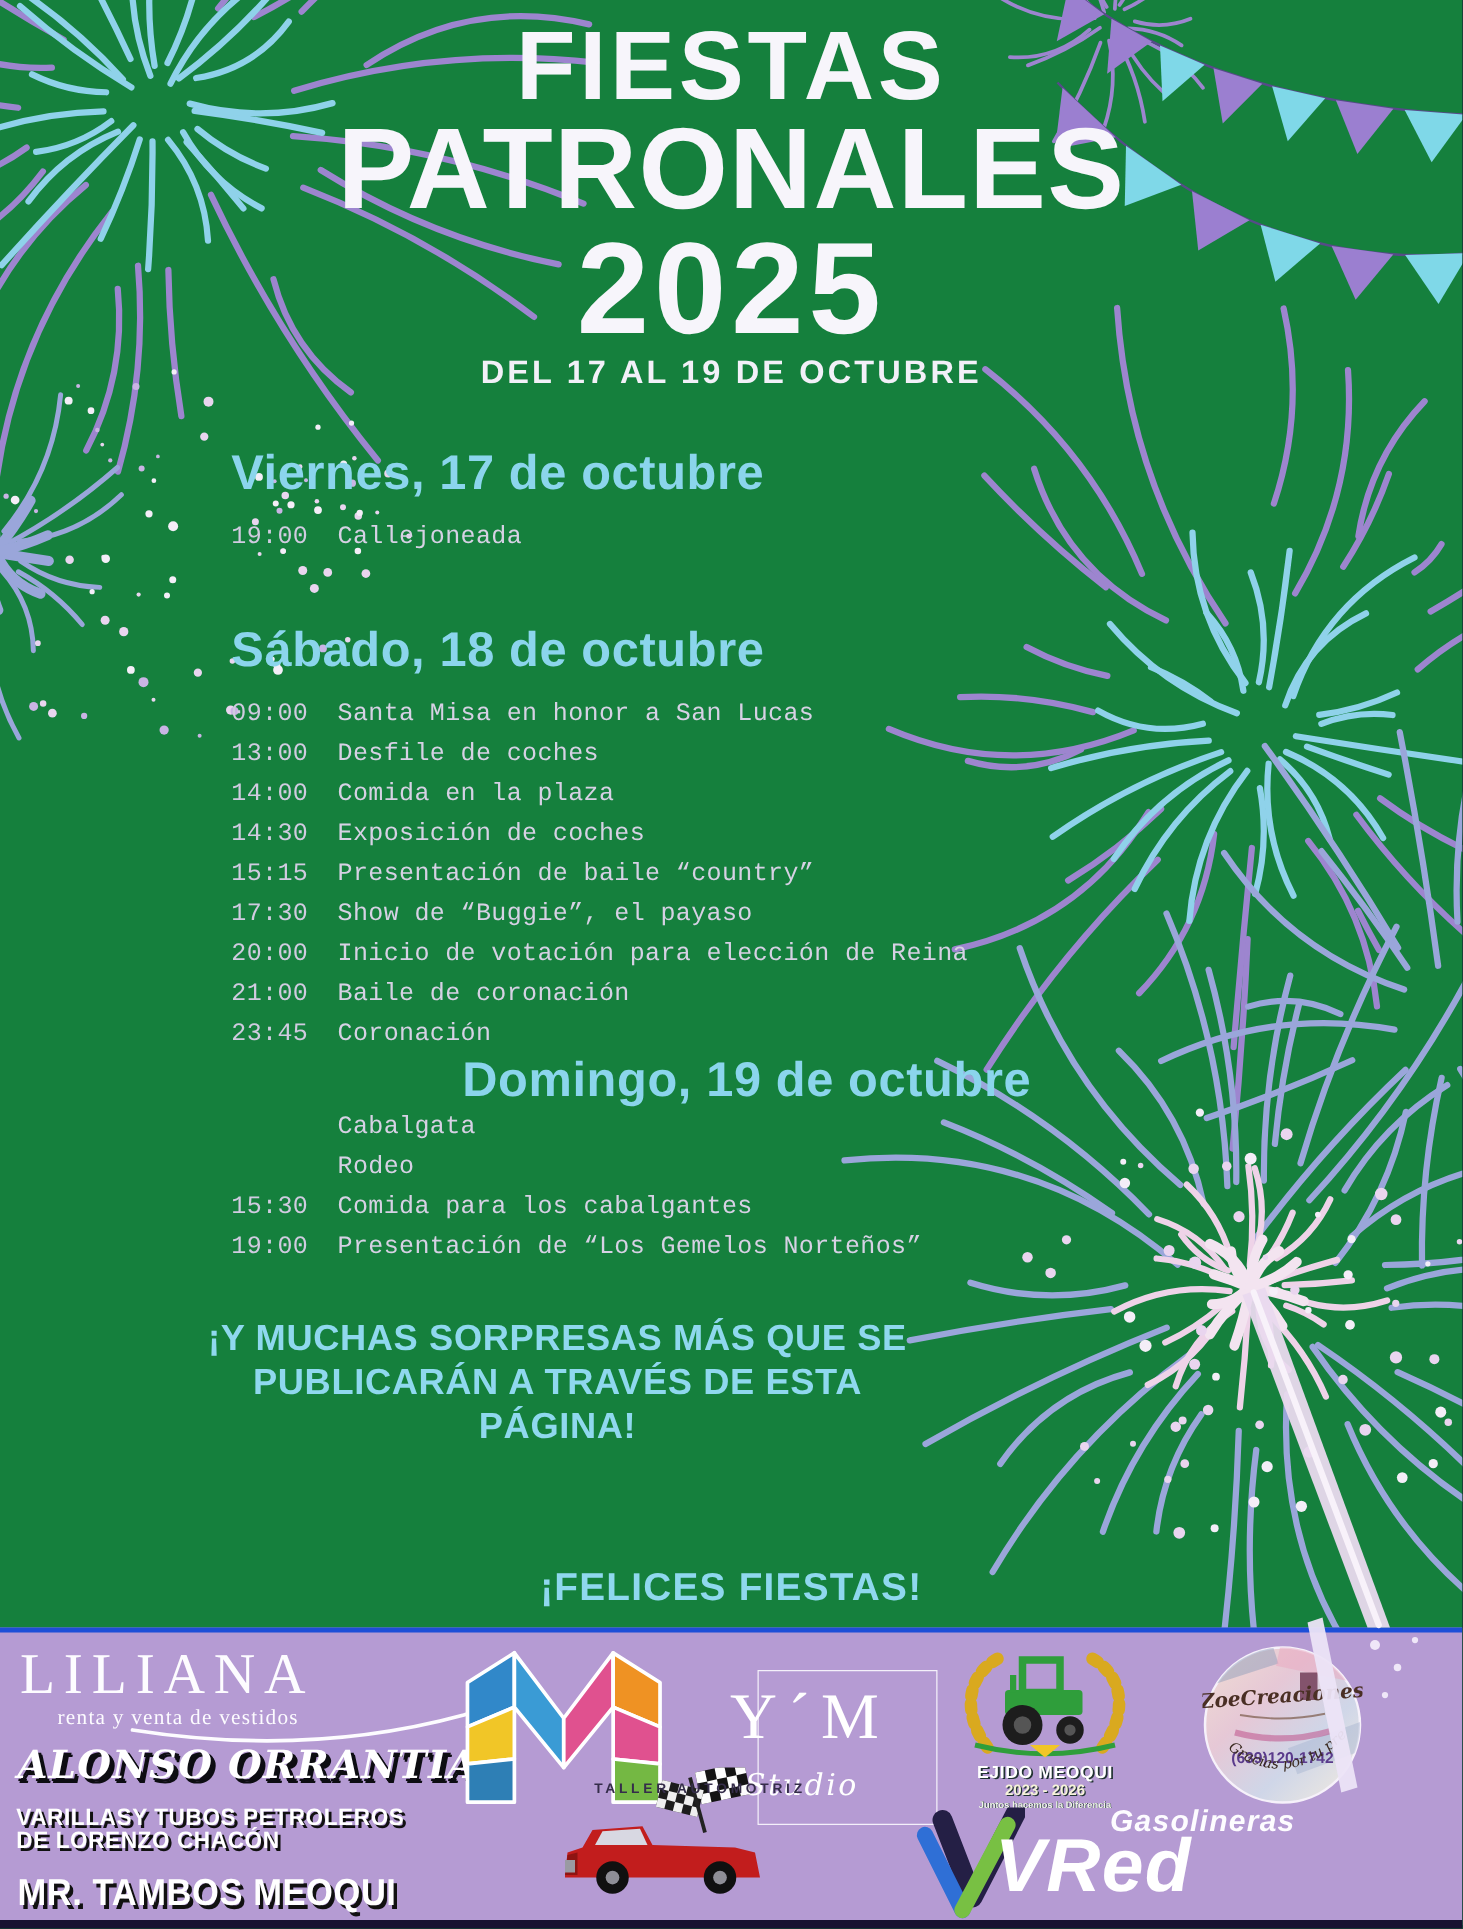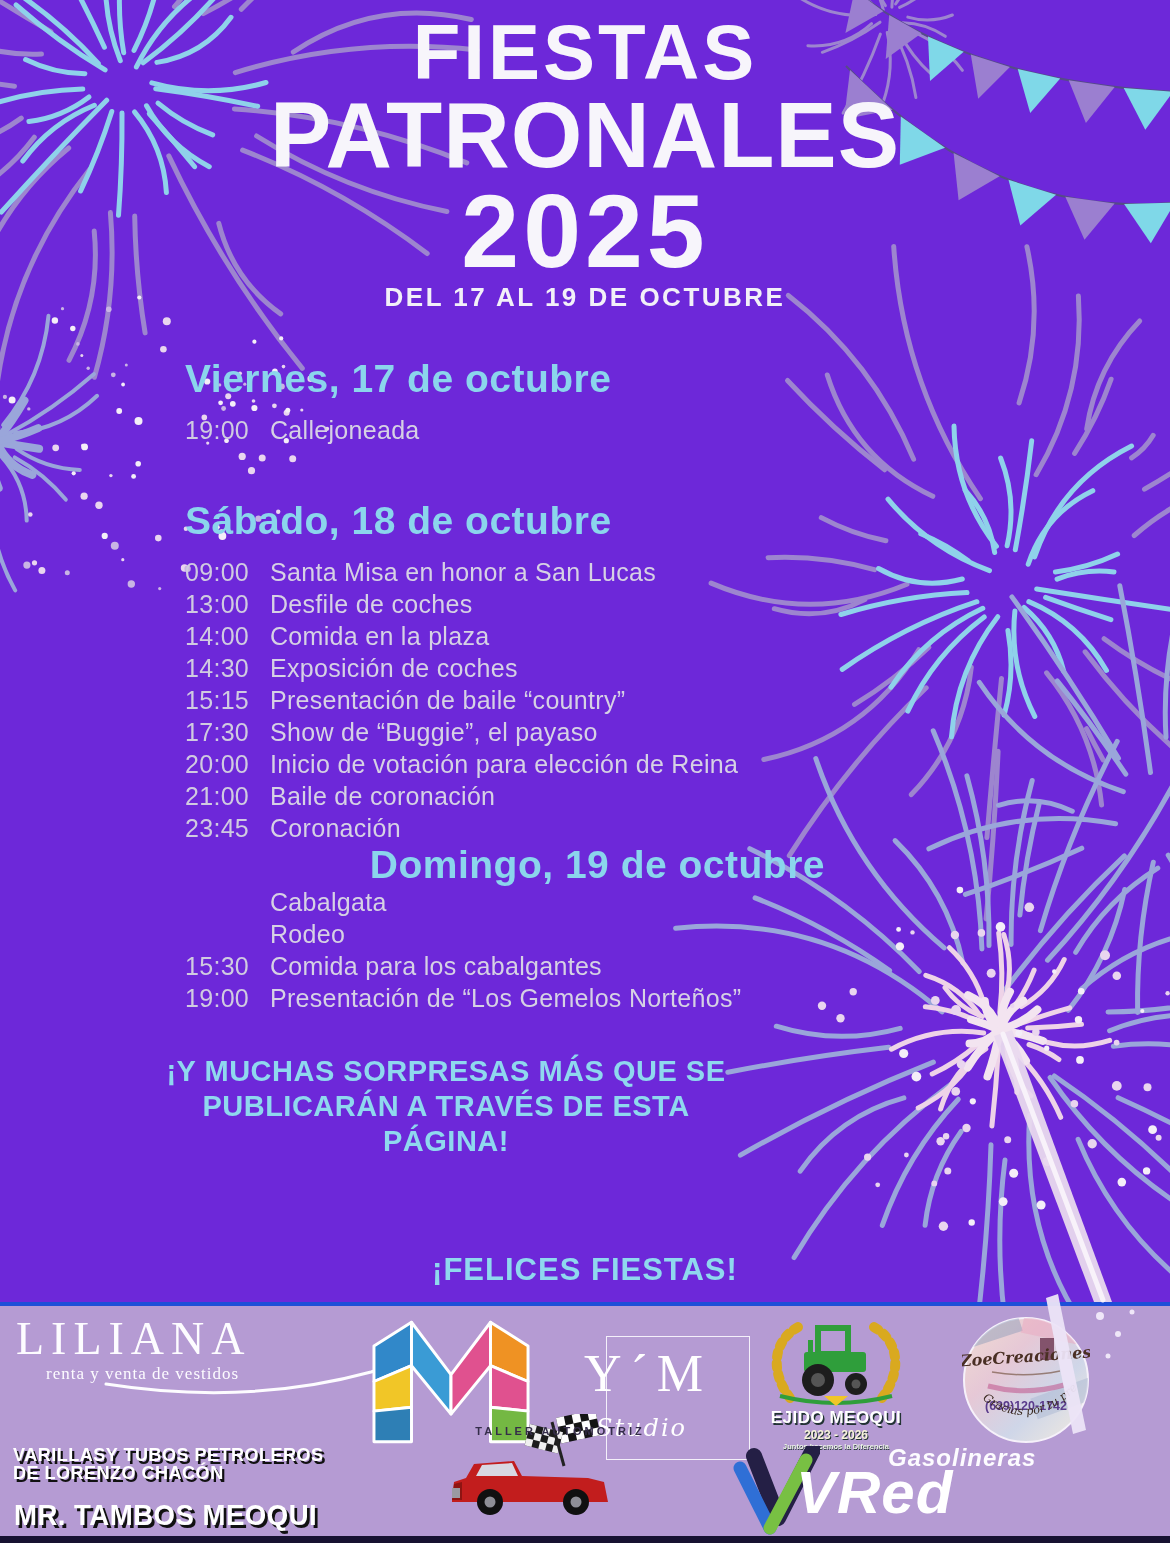--- a/index.html
+++ b/index.html
@@ -1,38 +1,38 @@
 <!DOCTYPE html>
 <html><head>
 <meta charset="utf-8">
 <style>
   html,body{margin:0;padding:0;background:#1b1636;}
   .poster{position:relative;width:1170px;height:1543px;overflow:hidden;
-          background:#6d28d9;font-family:"Liberation Sans",sans-serif;}
+          background:#15803d;font-family:"Liberation Sans",sans-serif;}
   svg.decor{position:absolute;left:0;top:0;z-index:1;pointer-events:none;}
   svg.fg{position:absolute;left:0;top:0;z-index:6;pointer-events:none;}
 
   
   .title-block{position:absolute;left:0;top:14px;width:1170px;text-align:center;z-index:3;
                color:#f7f5fb;font-weight:bold;line-height:0.98;}
   .title-l1{font-size:78px;letter-spacing:3px;}
   .title-l2{font-size:92px;letter-spacing:1px;}
   .title-l3{font-size:104px;letter-spacing:4px;}
   .subtitle{position:absolute;left:0;top:282px;width:1170px;text-align:center;z-index:3;
             color:#f2f0f8;font-size:26px;font-weight:bold;letter-spacing:2.5px;}
 
   
   .schedule{position:absolute;left:185px;top:360px;width:640px;z-index:3;}
   .day h2{margin:0 0 16px 0;font-size:39px;line-height:38px;font-weight:bold;
           color:#8bd5ec;letter-spacing:0.5px;}
   .day{margin-bottom:0;}
   .day:nth-of-type(1){margin-bottom:56px;}
   .day:nth-of-type(2){margin-bottom:2px;}
   .day:nth-of-type(3) h2{margin-bottom:2px;text-align:right;}
-  .event-row{display:flex;line-height:32px;font-size:25px;color:#d6d1e4;letter-spacing:0.3px;}
+  .event-row{display:flex;line-height:32px;font-size:20px;color:#d6d1e4;letter-spacing:0.3px;font-family:Liberation Mono, monospace;}
   .event-time{width:85px;flex:0 0 85px;color:#d0cbe0;}
   .event-name{flex:1;}
 
   .announcement{position:absolute;left:150px;top:1054px;width:592px;z-index:3;text-align:center;
                 color:#8fd8ee;font-size:29px;font-weight:bold;line-height:1.2;letter-spacing:0.5px;}
   .closing{position:absolute;left:0;top:1252px;width:1170px;text-align:center;z-index:3;
            color:#8fd8ee;font-size:31px;font-weight:bold;letter-spacing:1px;}
 
   
   .band{position:absolute;left:0;top:1302px;width:1170px;height:234px;background:#b59bd3;z-index:4;
@@ -56,21 +56,21 @@
   .ym{position:absolute;left:580px;top:26px;width:170px;height:132px;color:#fff;}
   .ym-box{position:absolute;left:26px;top:4px;width:142px;height:122px;border:1.5px solid #f4f0fa;}
   .ym-name{position:absolute;left:4px;top:12px;font-family:"Liberation Serif",serif;
            font-size:52px;letter-spacing:9px;}
   .ym-sub{position:absolute;left:16px;top:82px;font-family:"DejaVu Serif",serif;font-style:italic;
           font-size:24px;letter-spacing:2px;}
   .talamantes{position:absolute;left:430px;top:118px;width:260px;text-align:center;}
   .tala-name{color:#241e38;font-weight:900;font-size:26px;letter-spacing:1px;}
   .tala-sub{color:#352d4a;font-weight:bold;font-size:11px;letter-spacing:3px;margin-top:1px;}
   .ejido{position:absolute;left:760px;top:8px;width:152px;text-align:center;}
-  .ejido-name{color:#fff;font-weight:900;font-size:17px;letter-spacing:0.5px;
+  .ejido-name{color:#fff;font-weight:900;font-size:14px;letter-spacing:0.5px;
               text-shadow:1.5px 1.5px 0 #233;margin-top:-2px;}
   .ejido-years{color:#f6f2da;font-weight:900;font-size:12px;text-shadow:1px 1px 0 #233;}
   .ejido-tag{color:#eef5e8;font-size:7.5px;font-weight:bold;text-shadow:0.5px 0.5px 0 #233;}
   .zoe{position:absolute;left:962px;top:10px;}
   .vred-brand{position:absolute;left:888px;top:138px;color:#fdfcff;font-size:24px;
               font-style:italic;font-weight:bold;letter-spacing:1px;}
   .vred-name{position:absolute;left:796px;top:152px;color:#fff;font-size:60px;
              font-style:italic;font-weight:900;letter-spacing:1px;}
   .vred-mark{position:absolute;left:728px;top:140px;}
 </style>
@@ -535,20 +535,21 @@
   <div class="band">
 
     <div class="liliana">
       <div class="liliana-name">LILIANA</div>
       <div class="liliana-tag">renta y venta de vestidos</div>
       <svg width="310" height="34" style="position:absolute;left:80px;top:46px">
         <path d="M10,22 Q150,44 275,10 Q300,2 290,14" stroke="#fdfcff" stroke-width="3" fill="none" stroke-linecap="round"></path>
       </svg>
     </div>
 
+    <div class="alonso">ALONSO ORRANTIA</div>
 
     <div class="varillas">
       <div>VARILLASY TUBOS PETROLEROS</div>
       <div>DE LORENZO CHACÓN</div>
     </div>
 
     <div class="tambos">MR. TAMBOS MEOQUI</div>
 
     <svg class="mlogo" width="158" height="124" viewBox="0 0 160 125">
       <g stroke="#ffffff" stroke-width="3" stroke-linejoin="round">

